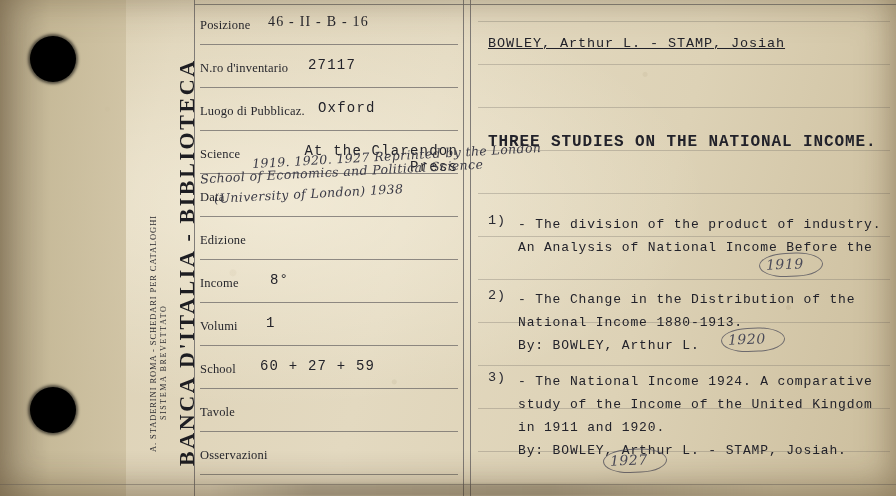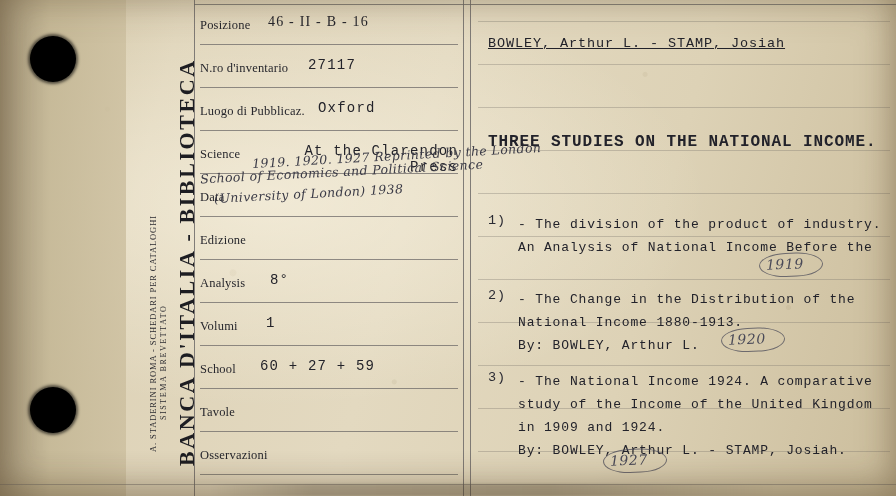--- a/index.html
+++ b/index.html
@@ -330,21 +330,21 @@
       <span class="underline"></span>
     </div>
 
     <div class="field">
       <span class="label">Edizione</span>
       <span class="value v-ediz"></span>
       <span class="underline"></span>
     </div>
 
     <div class="field">
-      <span class="label">Analysis</span>
+      <span class="label">Income</span>
       <span class="value v-form">8°</span>
       <span class="underline"></span>
     </div>
 
     <div class="field">
       <span class="label">Volumi</span>
       <span class="value v-volu">1</span>
       <span class="underline"></span>
     </div>
 
@@ -390,21 +390,21 @@
         <div>National Income 1880-1913.</div>
         <div>By: BOWLEY, Arthur L.</div>
       </div>
     </div>
 
     <div class="entry" id="entry3">
       <span class="num">3)</span>
       <div class="body">
         <div>- The National Income 1924.  A comparative</div>
         <div>study of the Income of the United Kingdom</div>
-        <div>in 1909 and 1924.</div>
+        <div>in 1911 and 1920.</div>
         <div>By: BOWLEY, Arthur L. - STAMP, Josiah.</div>
       </div>
     </div>
   </div>
 
   <div class="hand-year" id="year1">1919</div>
   <div class="hand-year" id="year2">1920</div>
   <div class="hand-year" id="year3">1927</div>
 
   <div id="rule-bottom"></div>

